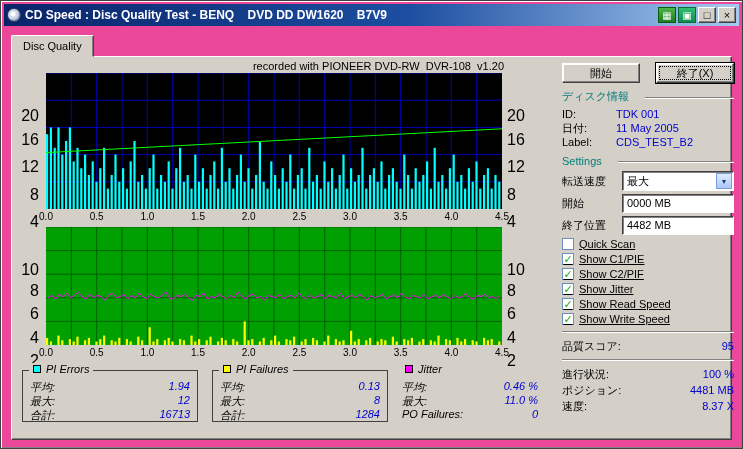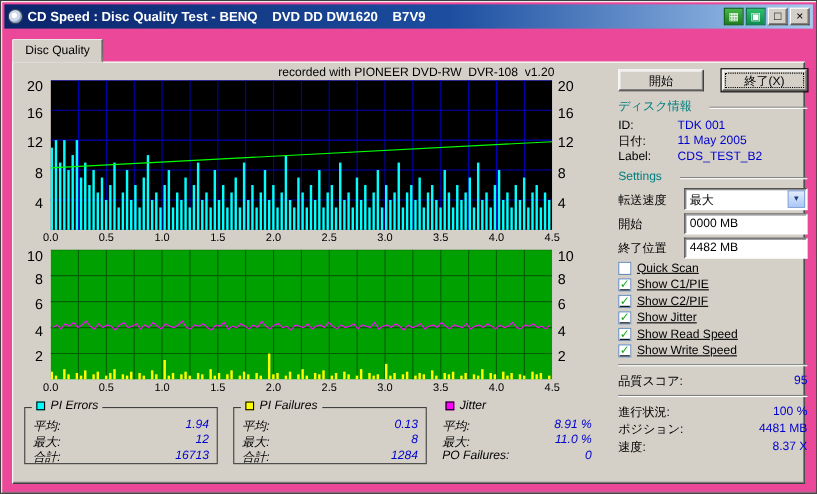--- a/index.html
+++ b/index.html
@@ -27,21 +27,21 @@
     border:1px solid;border-color:#fff #404040 #d4d0c8 #fff;border-top-left-radius:2px;border-top-right-radius:2px;
     box-shadow:inset -1px 0 0 #808080;display:flex;align-items:center;}
   .tabpage{position:absolute;top:30px;left:7px;right:7px;bottom:5px;background:#d4d0c8;
     border:1px solid;border-color:#fff #404040 #404040 #fff;box-shadow:inset -1px -1px 0 #808080;}
   
   .chartcol{position:absolute;left:8px;top:2px;width:536px;height:380px;}
   .recnote{position:absolute;top:1px;left:26px;width:458px;text-align:right;white-space:pre;font-size:11px;}
   .chartwrap{position:absolute;left:0;width:536px;}
   .chartwrap svg{position:absolute;display:block;}
   .ylab{position:absolute;top:0;width:22px;height:100%;}
-  .ylab span{position:absolute;font-size:13px;}
+  .ylab span{position:absolute;font-size:16px;margin-top:36px;}
   .ylab.l span{right:3px;}
   .ylab.r span{left:3px;}
   .xlab{position:absolute;left:26px;width:456px;height:12px;}
   .xlab span{position:absolute;top:0;width:22px;text-align:center;font-size:10px;}
   
   .statsrow{position:absolute;top:307px;left:0;width:536px;height:58px;font-style:italic;}
   .statbox{position:absolute;top:4px;height:52px;border:1px solid #404040;}
   .statbox.noborder{border-color:transparent;}
   .sbtitle{position:absolute;top:-8px;left:6px;background:#d4d0c8;padding:0 4px;
     display:flex;align-items:center;gap:5px;}
@@ -462,21 +462,21 @@
               </div>
           </div>
           <div class="statbox noborder" style="left:374px;width:152px;">
             <div class="sbtitle">
               <span class="legend" style="background: rgb(255, 0, 255);"></span>
               <span class="sbttl">Jitter</span>
             </div>
             <div class="sbrows">
                 <div class="sbrow">
                   <span class="slbl">平均:</span>
-                  <span class="sval">8.91 %</span>
+                  <span class="sval">0.46 %</span>
                 </div>
                 <div class="sbrow">
                   <span class="slbl">最大:</span>
                   <span class="sval">11.0 %</span>
                 </div>
                 <div class="sbrow">
                   <span class="slbl">PO Failures:</span>
                   <span class="sval">0</span>
                 </div>
               </div>

